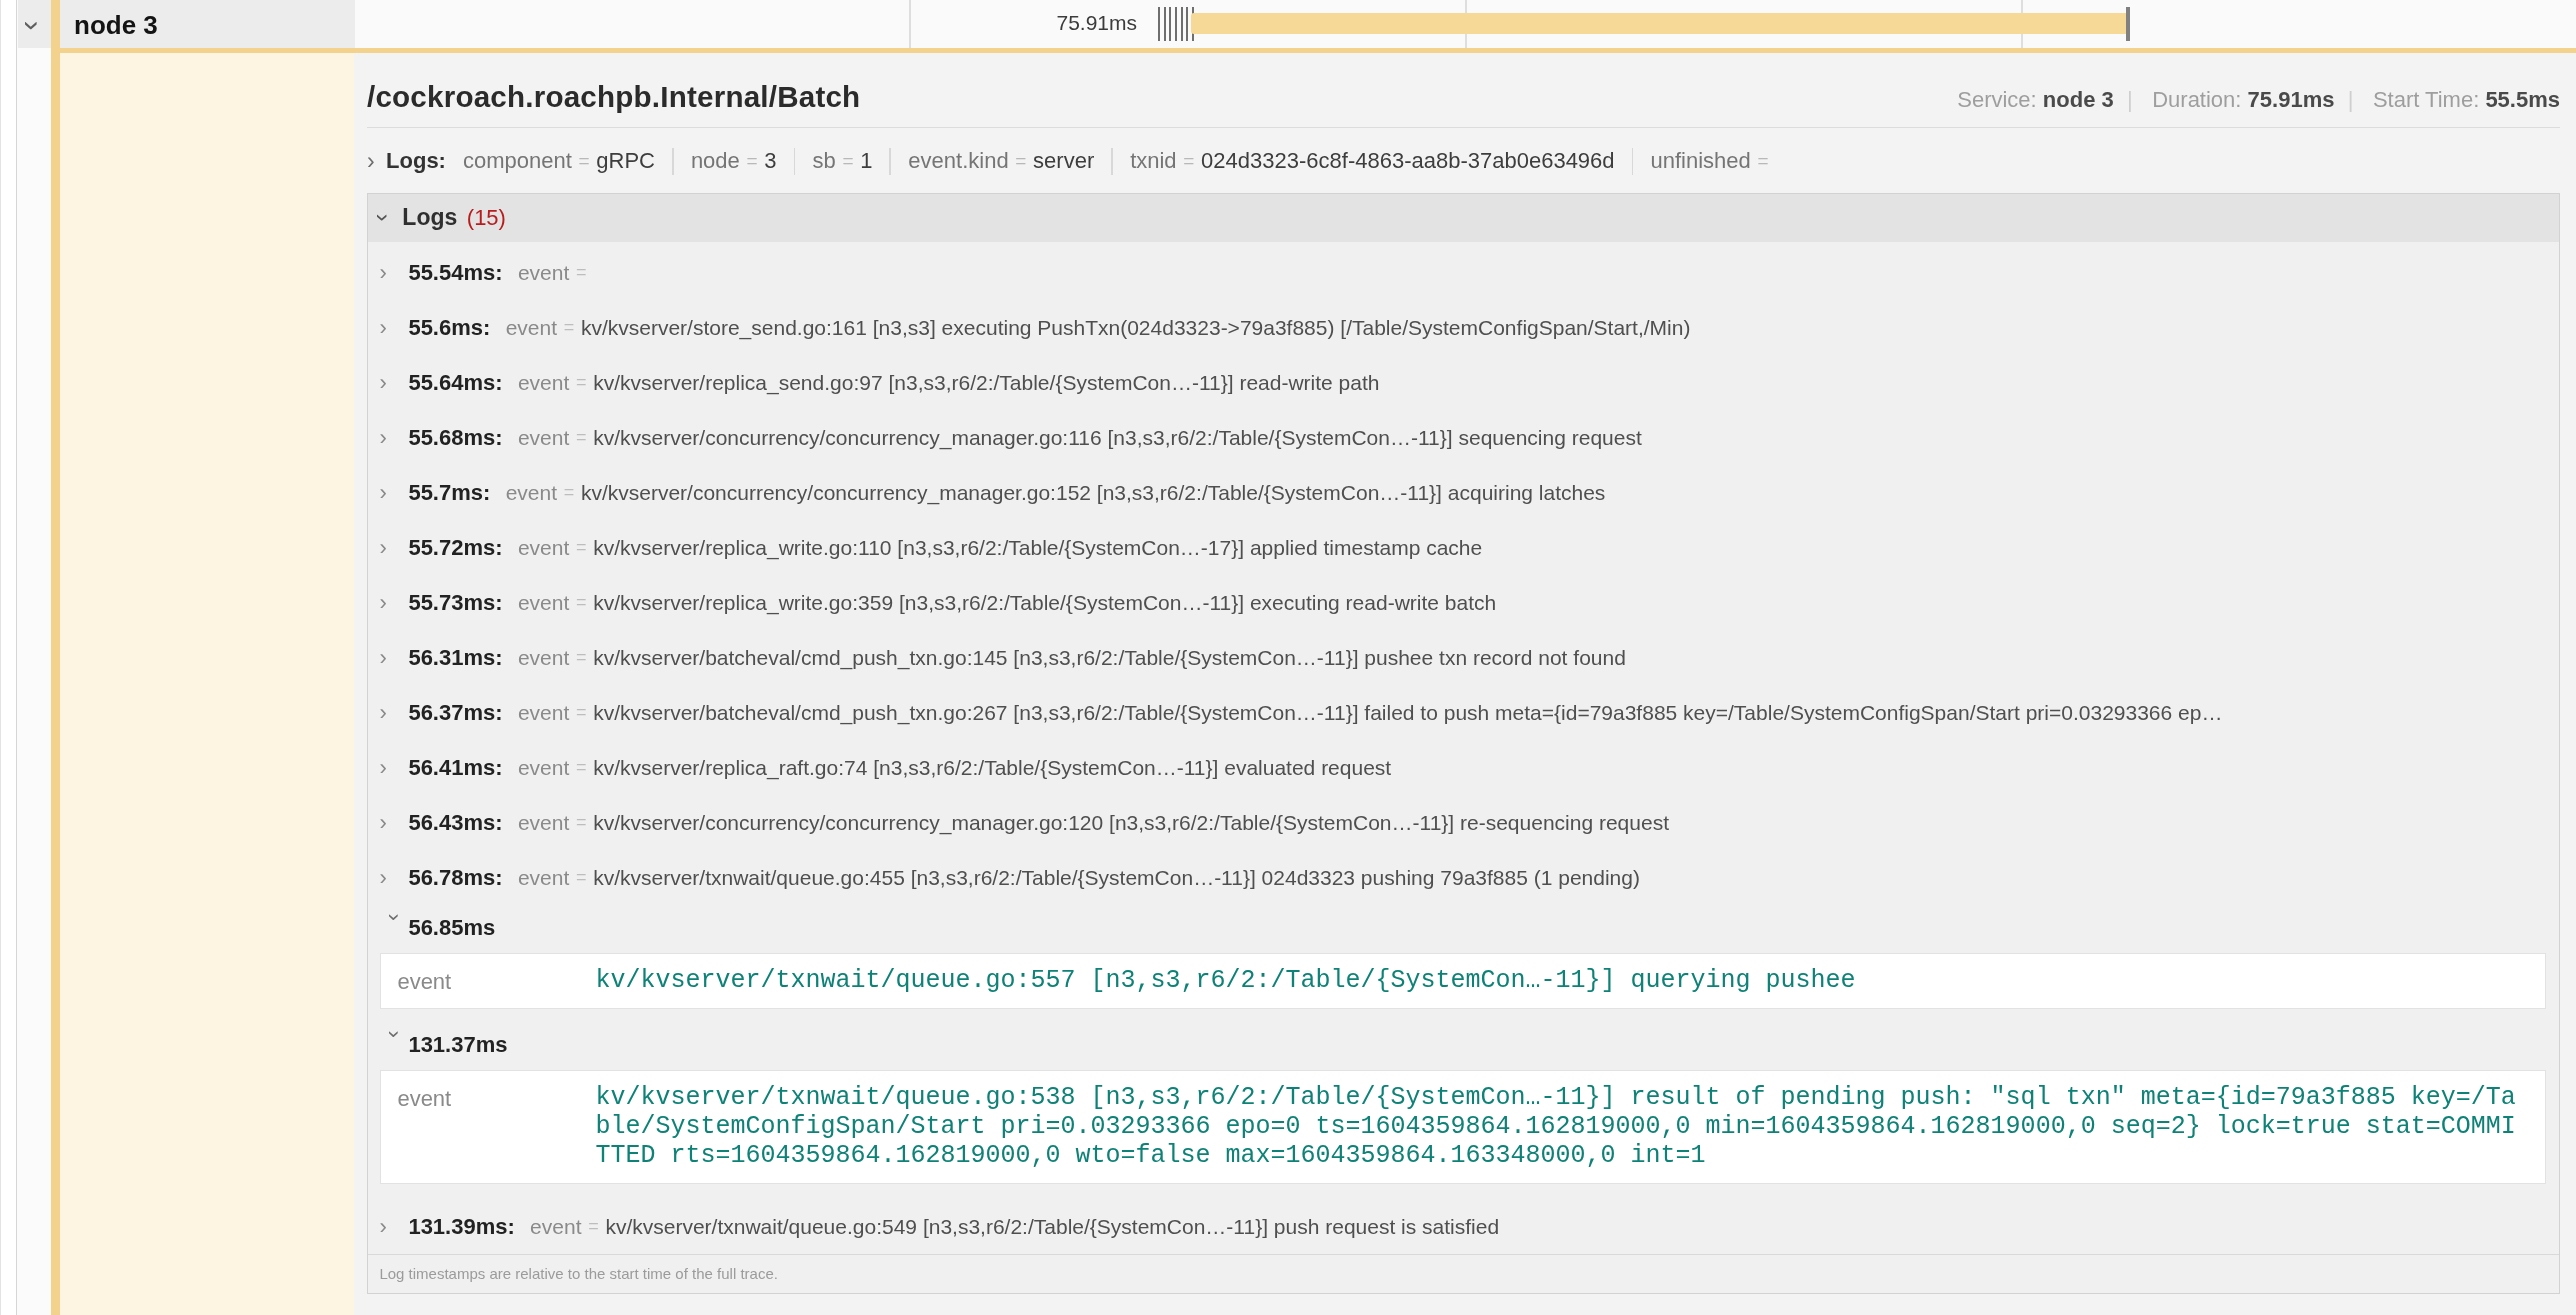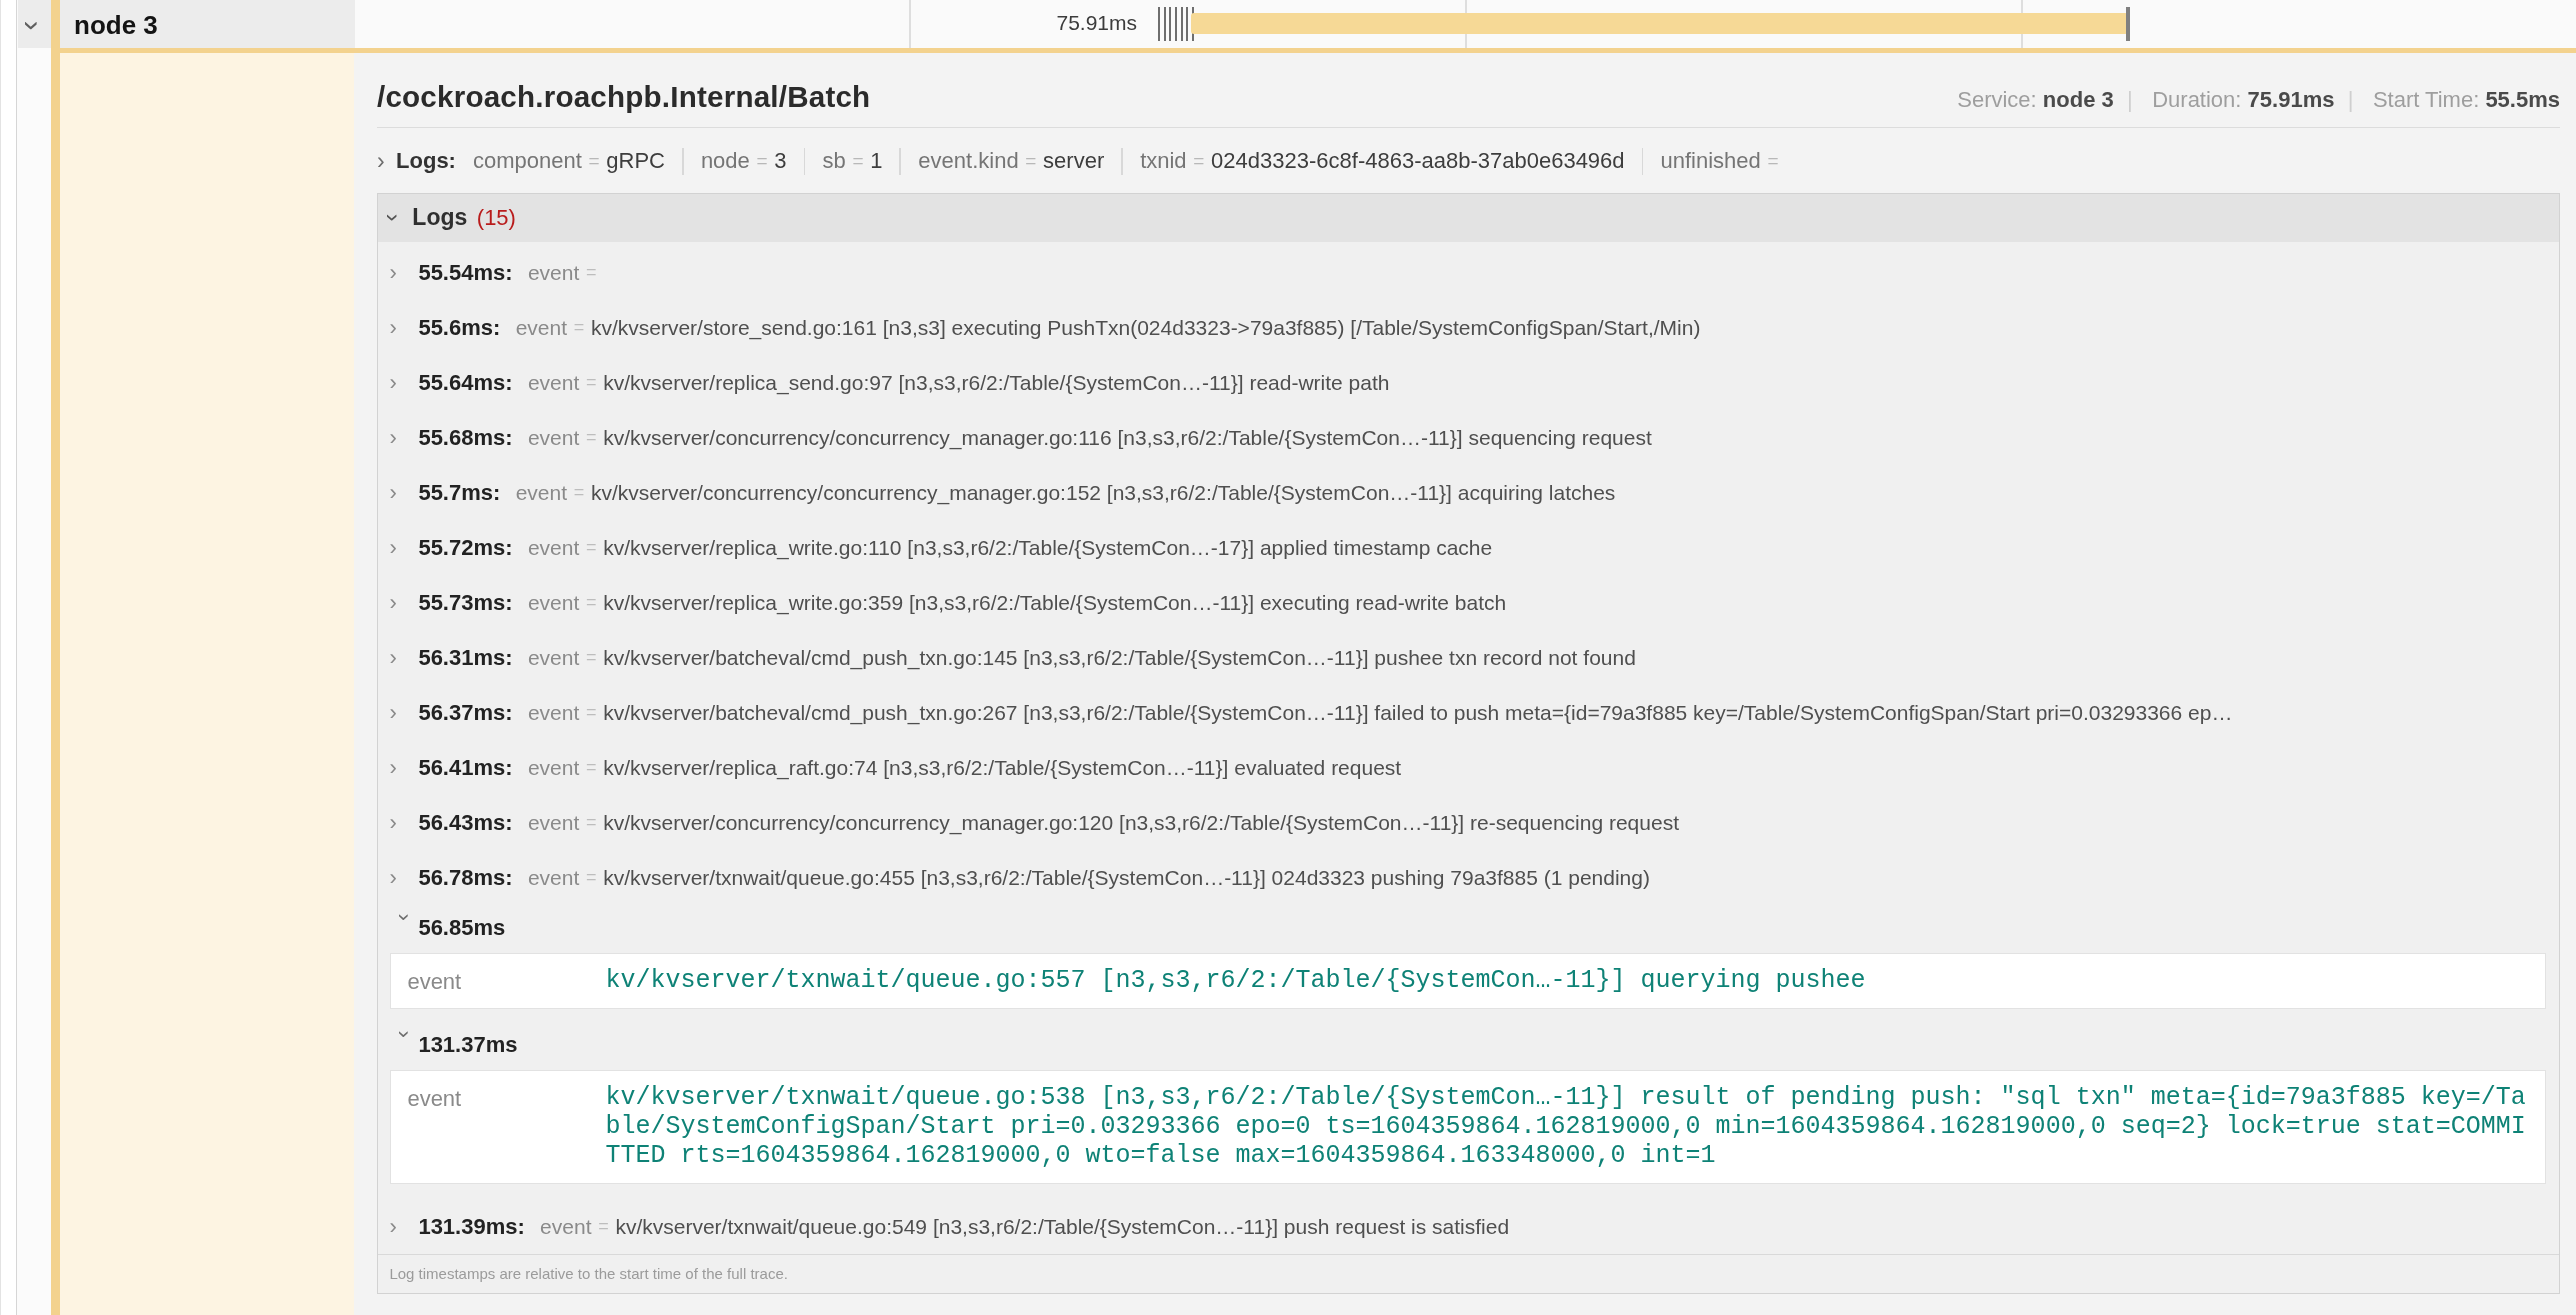--- a/index.html
+++ b/index.html
@@ -31,21 +31,21 @@
     background:repeating-linear-gradient(90deg,#6e6e6e 0 1.9px,rgba(0,0,0,0) 1.9px 5.7px);}
   .span-bar{position:absolute;left:836px;top:13.3px;width:937px;height:21px;background:#f6d996;border-radius:2.9px;cursor:pointer;}
   .end-tick{position:absolute;left:1771px;top:6.7px;width:3.8px;height:34px;background:#808080;}
 
   
   .amber-hline{position:absolute;left:51px;top:48px;width:2525px;height:5.7px;background:#f3d28e;}
   .amber-vstripe{position:absolute;left:51px;top:0;width:8.6px;height:1316px;background:#f3d28e;z-index:4;}
   .cream-panel{position:absolute;left:60px;top:53px;width:294px;height:1262px;background:#fdf4e2;}
 
   
-  .detail-panel{position:absolute;left:354px;top:53px;width:2222px;height:1262px;background:#f3f3f3;box-sizing:border-box;padding:0 16px 0 23px;}
+  .detail-panel{position:absolute;left:354px;top:53px;width:2222px;height:1262px;background:#f3f3f3;box-sizing:border-box;padding:0 16px 0 13px;}
 
   .detail-header{display:flex;justify-content:space-between;align-items:baseline;margin-top:27px;}
   .span-title{font-size:29.6px;font-weight:bold;color:#2b2b2b;letter-spacing:0.2px;}
   .span-meta{font-size:22px;color:#9e9e9e;white-space:nowrap;}
   .span-meta b{color:#4a4a4a;font-weight:bold;}
   .meta-sep{color:#cfcfcf;margin:0 13.3px;font-weight:normal;}
   .header-divider{border-bottom:1.9px solid #dcdcdc;margin-top:13.3px;}
 
   .tags-row{display:flex;align-items:center;margin-top:17px;font-size:22px;height:32px;}
   .tags-row .chev{font-size:23px;margin-right:11.4px;color:#6e6e6e;}

